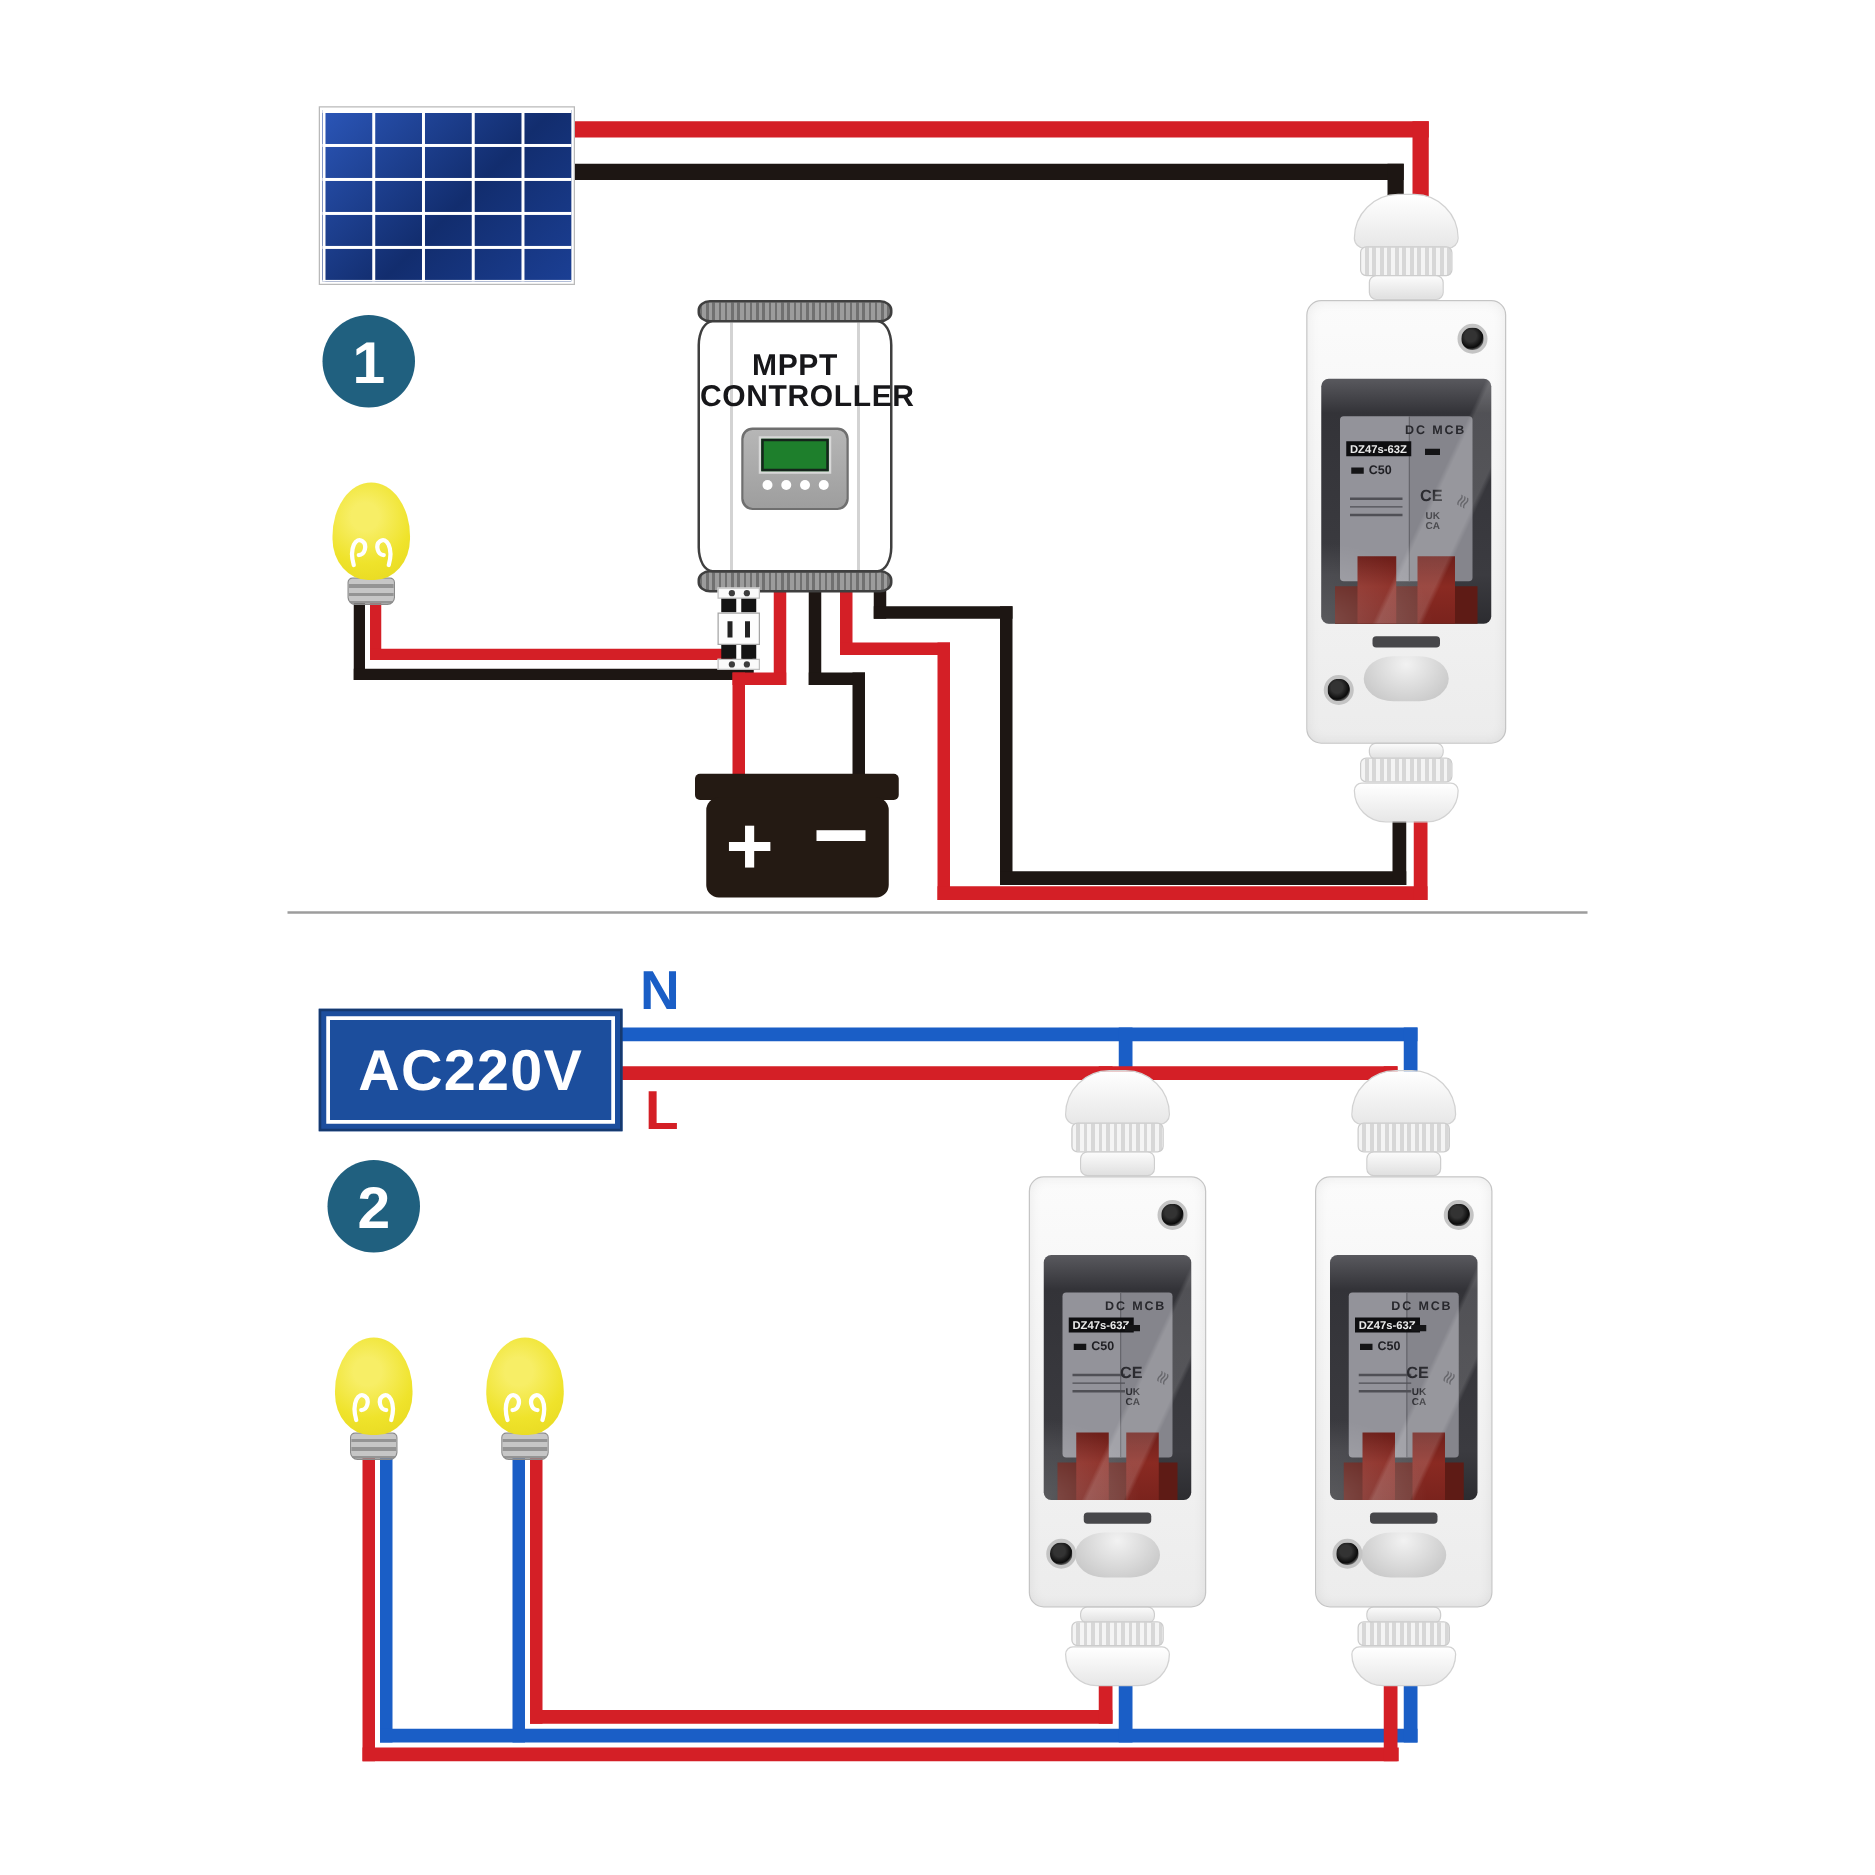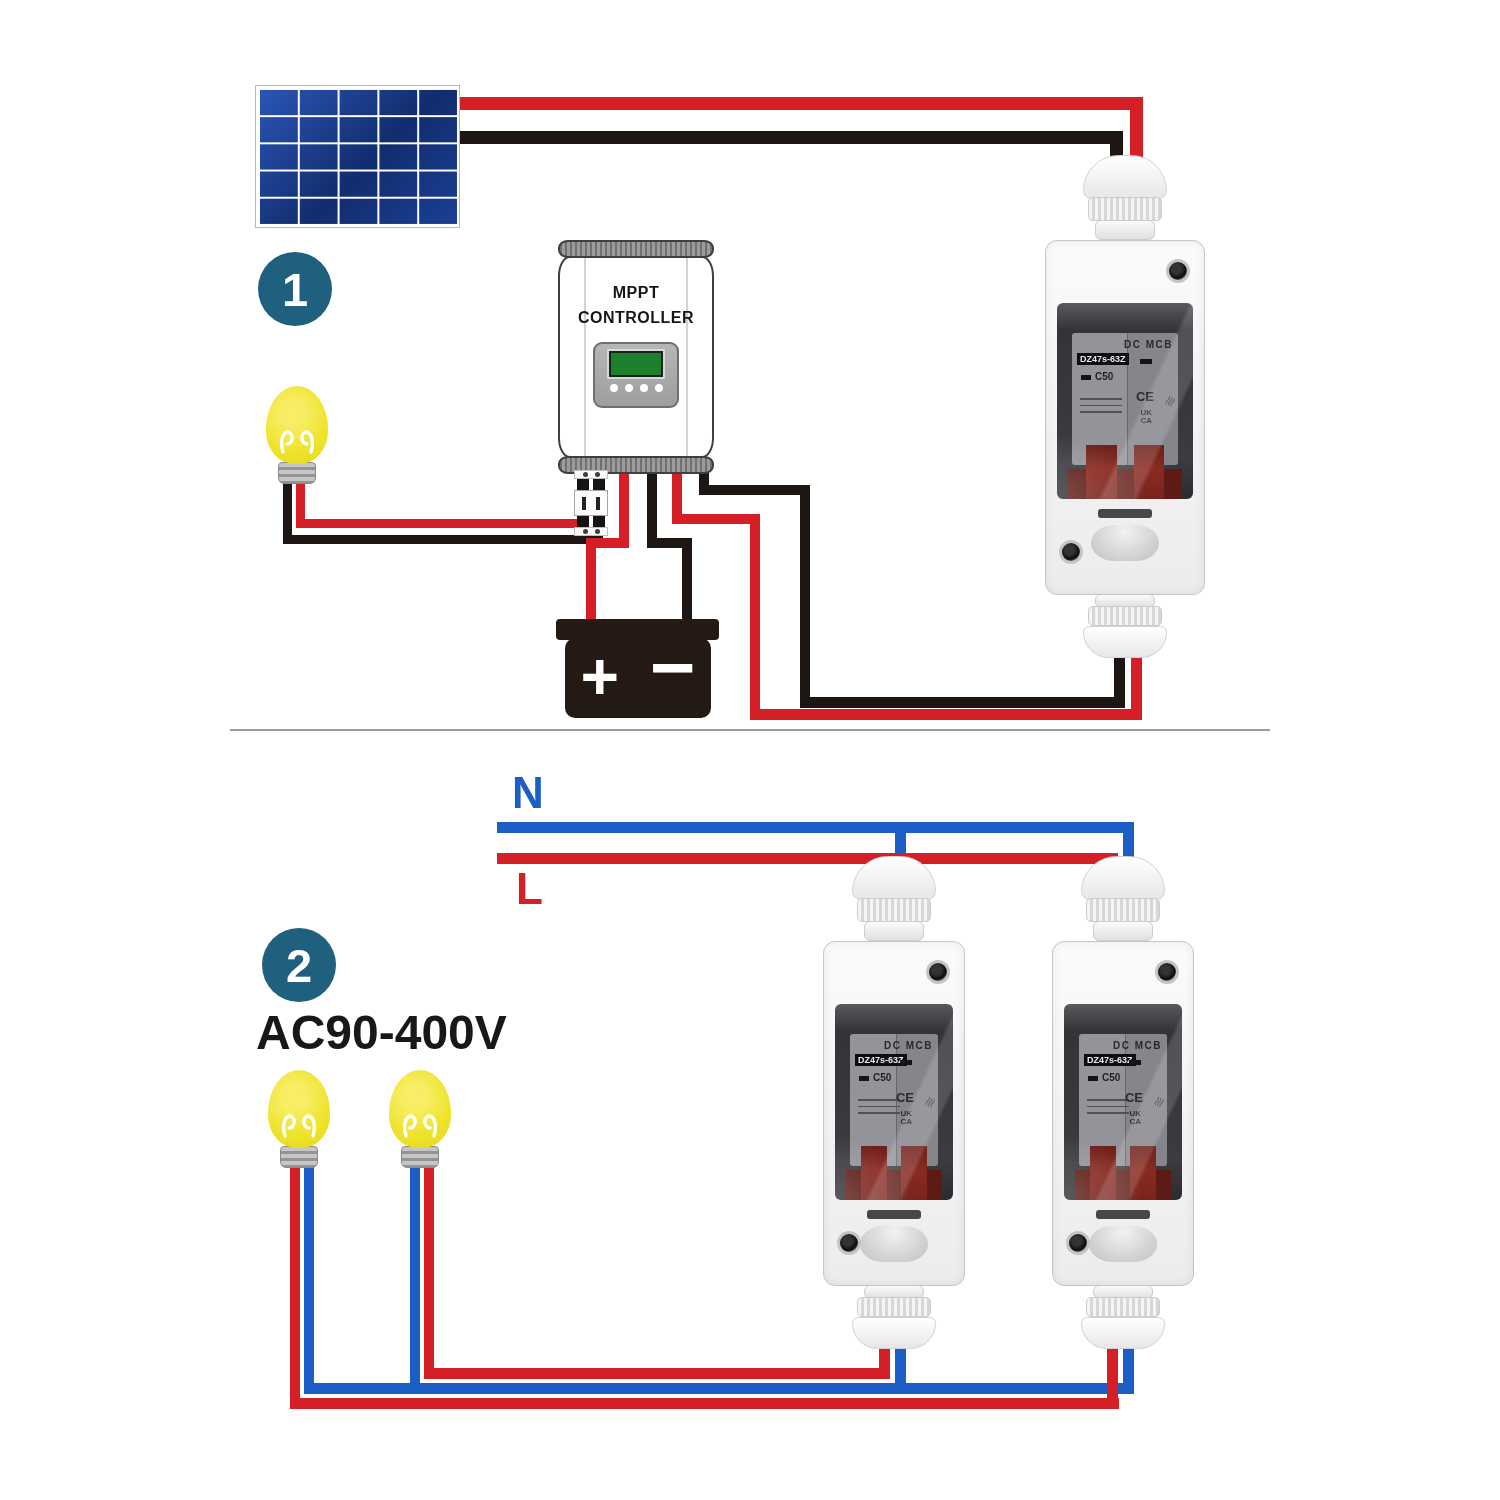--- a/index.html
+++ b/index.html
@@ -31,21 +31,21 @@
   .wlab.l{color:var(--wire-red,#d41f26);}
 
   
   .mppt{position:absolute;left:558px;top:240px;width:156px;z-index:5;}
   .mcap{height:14px;background:#9c9c9c;border:2px solid #3f3f3f;border-radius:10px/8px;
         background-image:repeating-linear-gradient(90deg,rgba(30,30,30,.35) 0 2px,transparent 2px 5px);}
   .mbody{height:198px;margin-top:-2px;background:#fff;border:2px solid #3f3f3f;border-radius:12px/20px;position:relative;
         background-image:linear-gradient(90deg,transparent 24px,#d3d3d3 24px,#d3d3d3 26px,transparent 26px),
                          linear-gradient(270deg,transparent 24px,#d3d3d3 24px,#d3d3d3 26px,transparent 26px);}
   .mcap.bot{margin-top:-2px;}
-  .mtxt{margin-top:22px;text-align:center;font-size:16px;font-weight:bold;color:#17171a;line-height:25px;letter-spacing:.5px;}
+  .mtxt{margin-top:22px;text-align:center;font-size:24px;font-weight:bold;color:#17171a;line-height:25px;letter-spacing:.5px;}
   .mpanel{position:absolute;left:50%;transform:translateX(-50%);top:84px;width:82px;height:62px;
           background:linear-gradient(180deg,#b6b6b6,#9e9e9e);border:2px solid #6f6f6f;border-radius:9px;}
   .mscreen{margin:7px auto 0;width:50px;height:22px;background:#1e7f2c;border:2px solid #15251b;
            box-shadow:0 0 0 2px #d8d8d8;}
   .mdots{display:flex;justify-content:center;gap:7px;margin-top:7px;}
   .mdots b{width:8px;height:8px;border-radius:50%;background:#fff;}
 
   
   .minibrk{position:absolute;left:574px;top:470px;width:34px;z-index:6;}
   .mb-scr{display:flex;justify-content:space-around;padding:1px 4px;background:#fafafa;border:1px solid #c0c0c0;}
@@ -286,27 +286,29 @@
     </div>
     <div class="gl bot">
       <div class="neck"></div>
       <div class="collar"></div>
       <div class="dome"></div>
     </div>
   </div>
 
   <div class="divider"></div>
 
+  <div class="acbox">
+    <span>AC220V</span>
+  </div>
   <div class="wlab n" style="left:512px;top:768px;">N</div>
   <div class="wlab l" style="left:516px;top:864px;">L</div>
 
   <div class="badge" style="left:262px;top:928px;">
     <span>2</span>
   </div>
-  <div class="vlabel" style="left:256px;top:1005px;">AC90-400V</div>
 
   <div class="bulb" style="left:268px;top:1070px;">
     <div class="globe">
       <svg width="44" height="34" viewBox="0 0 44 34">
         <path d="M8 30 C4 16 10 7 15 11 C19 14 17 22 12 22 M36 30 C40 16 34 7 29 11 C25 14 27 22 32 22" stroke="#ffffff" stroke-width="3.4" fill="none" stroke-linecap="round"></path>
       </svg>
     </div>
     <div class="bbase"></div>
   </div>
   <div class="bulb" style="left:389px;top:1070px;">

